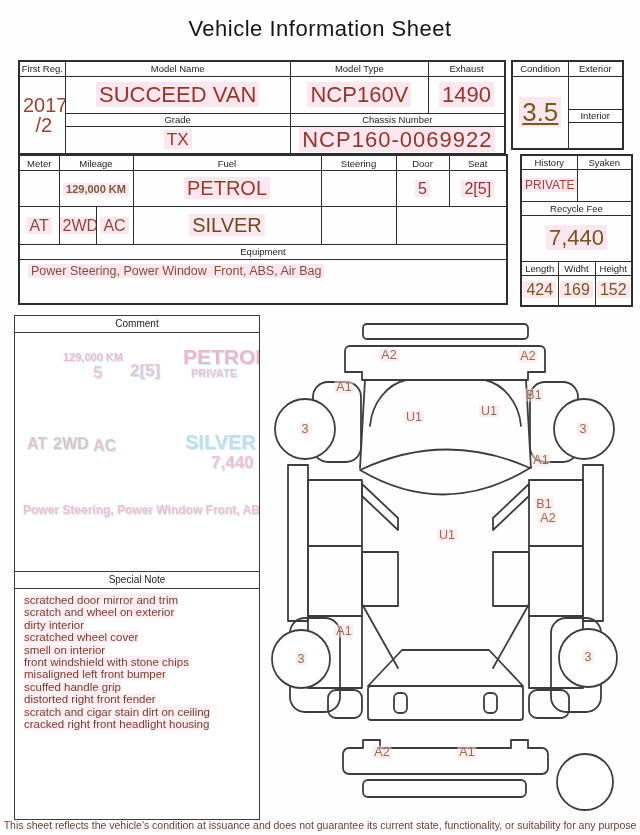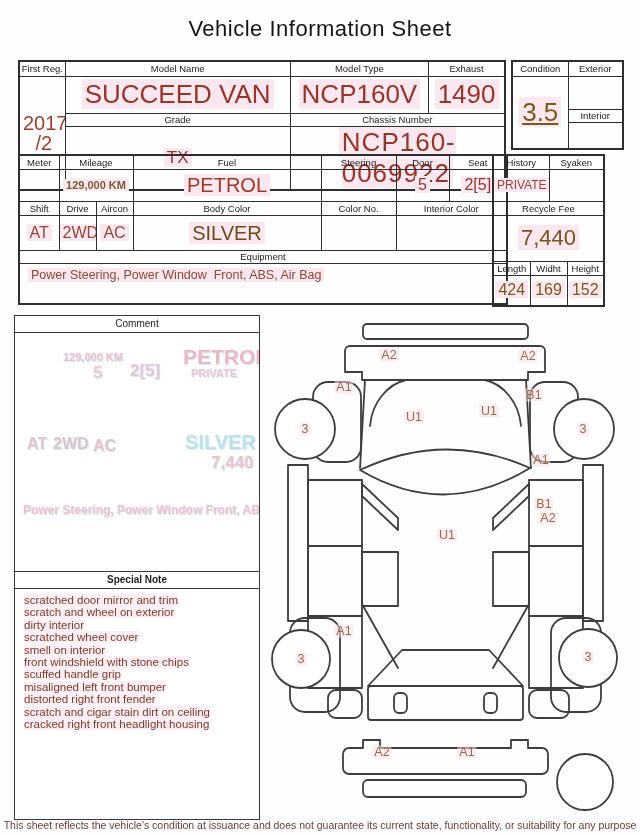--- a/index.html
+++ b/index.html
@@ -7,38 +7,38 @@
        font-family:"Liberation Sans",sans-serif;color:#191919;overflow:hidden;}
   .abs{position:absolute;}
   .title{top:16px;left:0;width:640px;text-align:center;font-size:22px;
          letter-spacing:.5px;color:#141414;}
   table.t{border-collapse:collapse;table-layout:fixed;border:2px solid #2e2e2e;}
   table.t td{border:1.5px solid #2e2e2e;padding:0;text-align:center;
              vertical-align:middle;overflow:hidden;}
   .hdr{font-size:9.5px;color:#1c1c1c;}
   .hl{background:#fbe7ef;padding:0 3px;border-radius:1px;}
   .red{color:#96352a;}
-  .big{font-size:26px;}
+  .big{font-size:22px;}
   .firstreg{font-size:20px;color:#9c4030;text-align:left;}
   .firstreg div{padding-left:3px;line-height:20px;}
   .cond{font-size:26px;color:#7a5a1c;text-decoration:underline;}
   .fee{font-size:22px;color:#7a531c;}
   .dims{font-size:16px;color:#7a571e;}
   .mileage{font-size:11px;font-weight:bold;color:#7d5b35;}
   .fuel{font-size:20px;color:#9c3a28;}
   .ds{font-size:16px;color:#93342c;}
   .priv{font-size:12px;color:#96473a;}
   .shiftv{font-size:16px;color:#8f4936;}
   .silver{font-size:20px;color:#6f4a1c;}
   .equip{font-size:12.5px;color:#8a4a34;text-align:left !important;
          vertical-align:top !important;padding:4px 8px !important;white-space:pre-wrap;}
   .panel{position:absolute;border:1.5px solid #3a3a3a;background:#fff;}
   .panel-hdr{height:16px;line-height:16px;text-align:center;font-size:10px;
              color:#1c1c1c;border-bottom:1.5px solid #3a3a3a;}
-  .panel-hdr.mid{border-top:1.5px solid #3a3a3a;font-weight:bold;}
+  .panel-hdr.mid{border-top:1.5px solid #3a3a3a;}
   .comment-area{position:relative;height:238px;overflow:hidden;}
   .ghost{position:absolute;white-space:nowrap;font-weight:bold;
          filter:blur(.7px);opacity:.95;
          text-shadow:1px 1px 0 rgba(188,226,238,.75);}
   #special-note-list{padding:5px 6px 0 9px;}
   .note-item{font-size:11.5px;line-height:12.4px;color:#7d3a2c;}
   .note-item span{background:#fceff3;}
   .diagram{position:absolute;}
   .diagram svg{position:absolute;left:0;top:0;}
   .ln{fill:none;stroke:#3d3d3d;stroke-width:1.8;stroke-linejoin:round;stroke-linecap:round;}
@@ -131,46 +131,38 @@
     <td class="hdr">Seat</td>
   </tr>
   <tr style="height:32px">
     <td></td>
     <td colspan="2" class="mileage"><span class="hl">129,000 KM</span></td>
     <td class="fuel"><span class="hl">PETROL</span></td>
     <td></td>
     <td class="ds"><span class="hl">5</span></td>
     <td class="ds"><span class="hl">2[5]</span></td>
   </tr>
-  <tr style="height:14px">
-    <td class="hdr">Shift</td>
-    <td class="hdr">Drive</td>
-    <td class="hdr">Aircon</td>
-    <td class="hdr">Body Color</td>
-    <td class="hdr">Color No.</td>
-    <td colspan="2" class="hdr">Interior Color</td>
-  </tr>
   <tr style="height:34px">
     <td class="shiftv"><span class="hl">AT</span></td>
     <td class="shiftv"><span class="hl">2WD</span></td>
     <td class="shiftv"><span class="hl">AC</span></td>
     <td class="silver"><span class="hl">SILVER</span></td>
     <td></td>
     <td colspan="2"></td>
   </tr>
   <tr style="height:13px">
     <td colspan="7" class="hdr">Equipment</td>
   </tr>
   <tr style="height:40px">
     <td colspan="7" class="equip"><span class="hl">Power Steering, Power Window  Front, ABS, Air Bag</span></td>
   </tr>
 </tbody>
   </table>
 
-<table class="t abs" style="left:492px;top:154px;width:111px;height:151px">
+<table class="t abs" style="left:520px;top:154px;width:111px;height:151px">
   <colgroup>
       <col style="width:19px">
       <col style="width:18px">
       <col style="width:19px">
       <col style="width:18px">
       <col style="width:19px">
       <col style="width:18px">
     </colgroup>
   <tbody>
       <tr style="height:14px">
@@ -216,22 +208,22 @@
       <div class="ghost" style="left: 8px; top: 170px; font-size: 12px; color: rgb(240, 188, 206);">Power Steering, Power Window Front, ABS</div>
     </div>
   <div class="panel-hdr mid">Special Note</div>
   <div id="special-note-list">
       <div class="note-item"><span>scratched door mirror and trim</span></div>
       <div class="note-item"><span>scratch and wheel on exterior</span></div>
       <div class="note-item"><span>dirty interior</span></div>
       <div class="note-item"><span>scratched wheel cover</span></div>
       <div class="note-item"><span>smell on interior</span></div>
       <div class="note-item"><span>front windshield with stone chips</span></div>
+      <div class="note-item"><span>misaligned left front bumper</span></div>
       <div class="note-item"><span>scuffed handle grip</span></div>
-      <div class="note-item"><span>misaligned left front bumper</span></div>
       <div class="note-item"><span>distorted right front fender</span></div>
       <div class="note-item"><span>scratch and cigar stain dirt on ceiling</span></div>
       <div class="note-item"><span>cracked right front headlight housing</span></div>
     </div>
 </div>
 
 <div class="diagram" style="left:268px;top:318px;width:372px;height:500px">
   <svg viewBox="0 0 372 500" width="372" height="500">
 
     <rect class="ln" x="95" y="6" width="165" height="15" rx="4"></rect>

